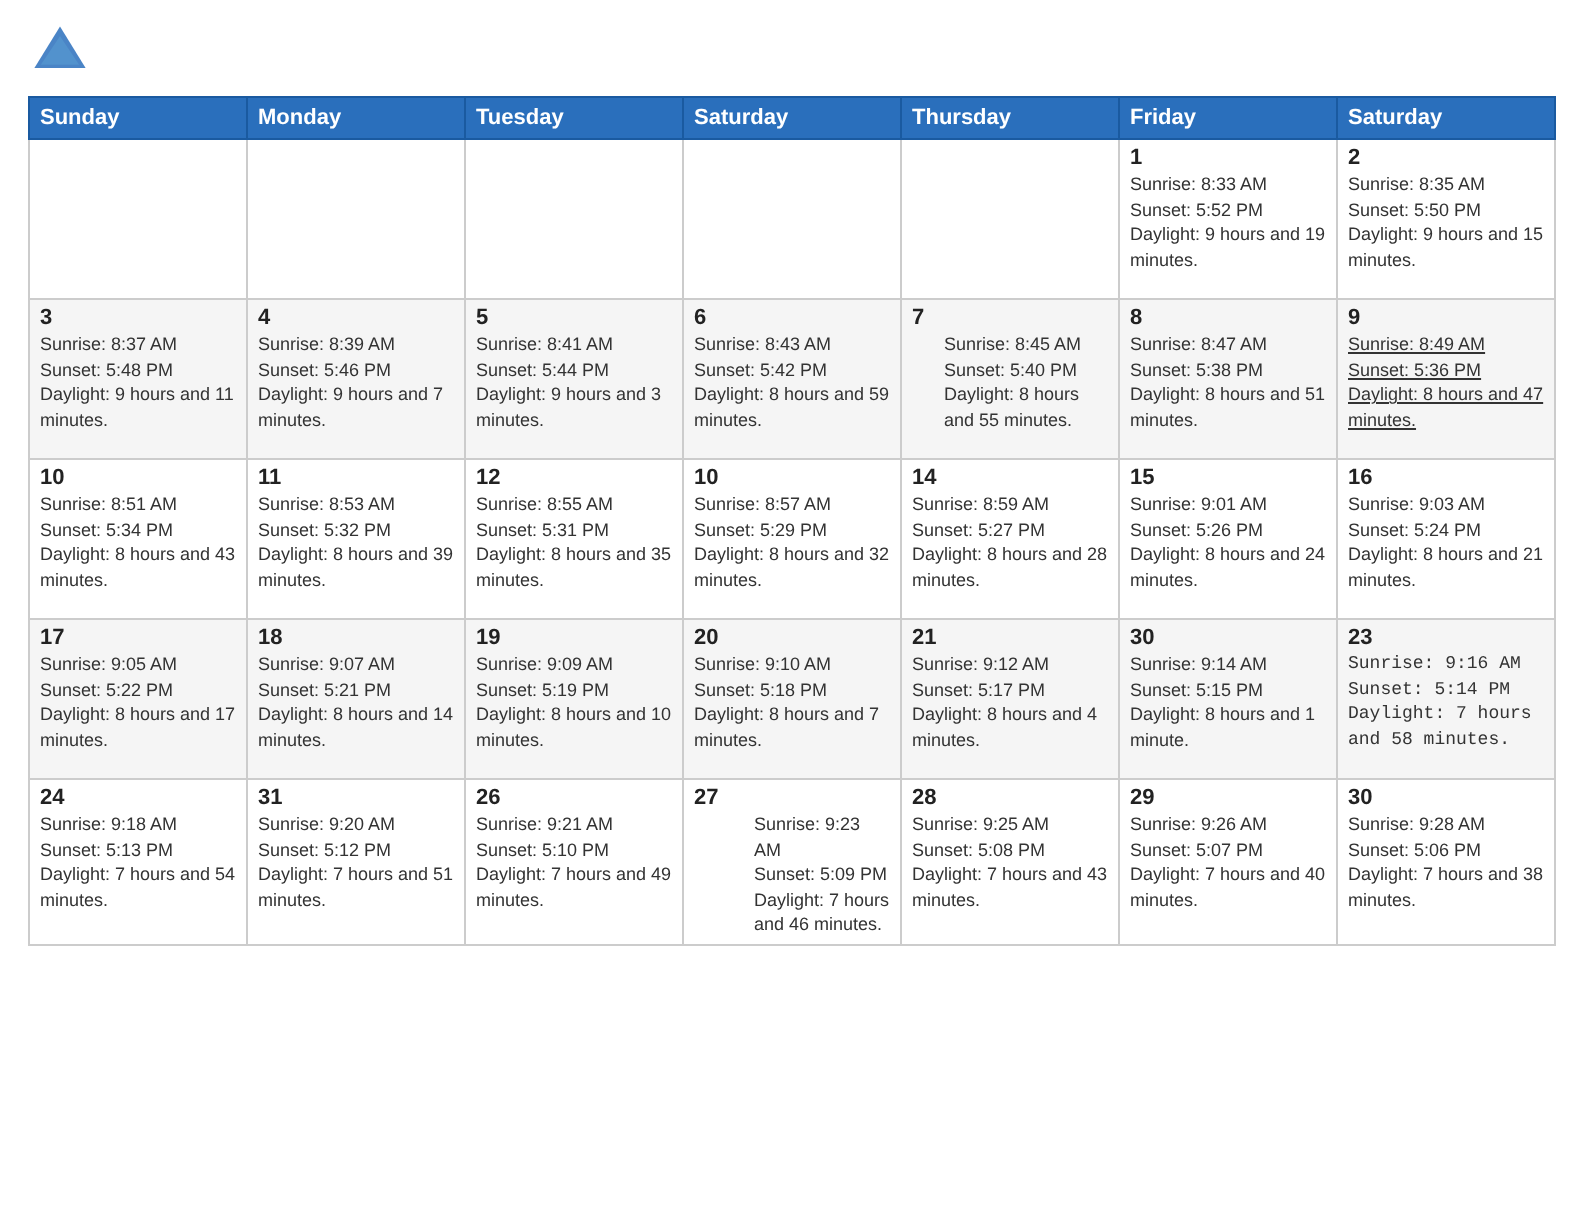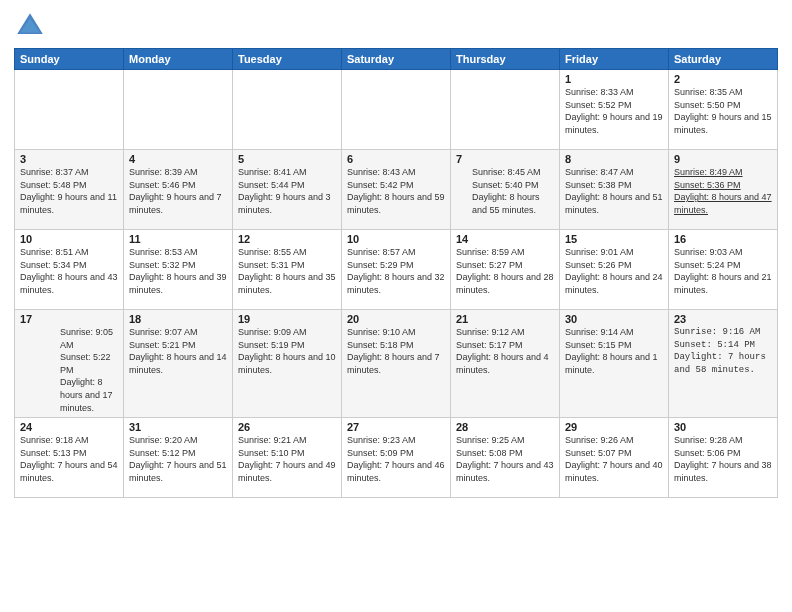--- a/index.html
+++ b/index.html
@@ -235,21 +235,21 @@
           <td>
             <span class="day-num">16</span>
             <div class="day-info" style="white-space: pre-line;">Sunrise: 9:03 AM
 Sunset: 5:24 PM
 Daylight: 8 hours and 21 minutes.</div>
           </td>
         </tr>
         <tr>
           <td>
             <span class="day-num">17</span>
-            <div class="day-info" style="white-space: pre-line; margin-left: 40px;">Sunrise: 9:05 AM
+            <div class="day-info" style="white-space: pre-line;">Sunrise: 9:05 AM
 Sunset: 5:22 PM
 Daylight: 8 hours and 17 minutes.</div>
           </td>
           <td>
             <span class="day-num">18</span>
             <div class="day-info" style="white-space: pre-line;">Sunrise: 9:07 AM
 Sunset: 5:21 PM
 Daylight: 8 hours and 14 minutes.</div>
           </td>
           <td>
@@ -297,21 +297,21 @@
 Daylight: 7 hours and 51 minutes.</div>
           </td>
           <td>
             <span class="day-num">26</span>
             <div class="day-info" style="white-space: pre-line;">Sunrise: 9:21 AM
 Sunset: 5:10 PM
 Daylight: 7 hours and 49 minutes.</div>
           </td>
           <td>
             <span class="day-num">27</span>
-            <div class="day-info" style="white-space: pre-line;">Sunrise: 9:23 AM
+            <div class="day-info" style="white-space: pre-line; margin-left: 30px;">Sunrise: 9:23 AM
 Sunset: 5:09 PM
 Daylight: 7 hours and 46 minutes.</div>
           </td>
           <td>
             <span class="day-num">28</span>
             <div class="day-info" style="white-space: pre-line;">Sunrise: 9:25 AM
 Sunset: 5:08 PM
 Daylight: 7 hours and 43 minutes.</div>
           </td>
           <td>

